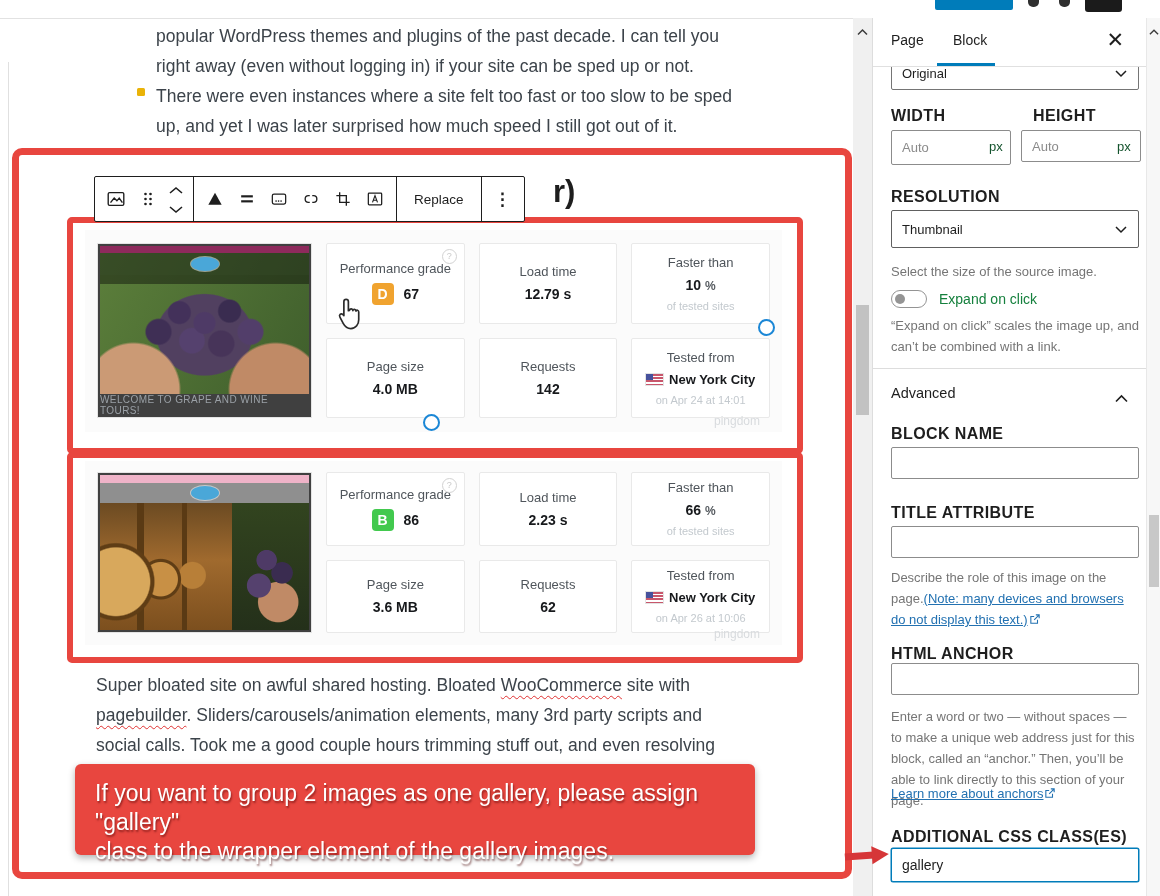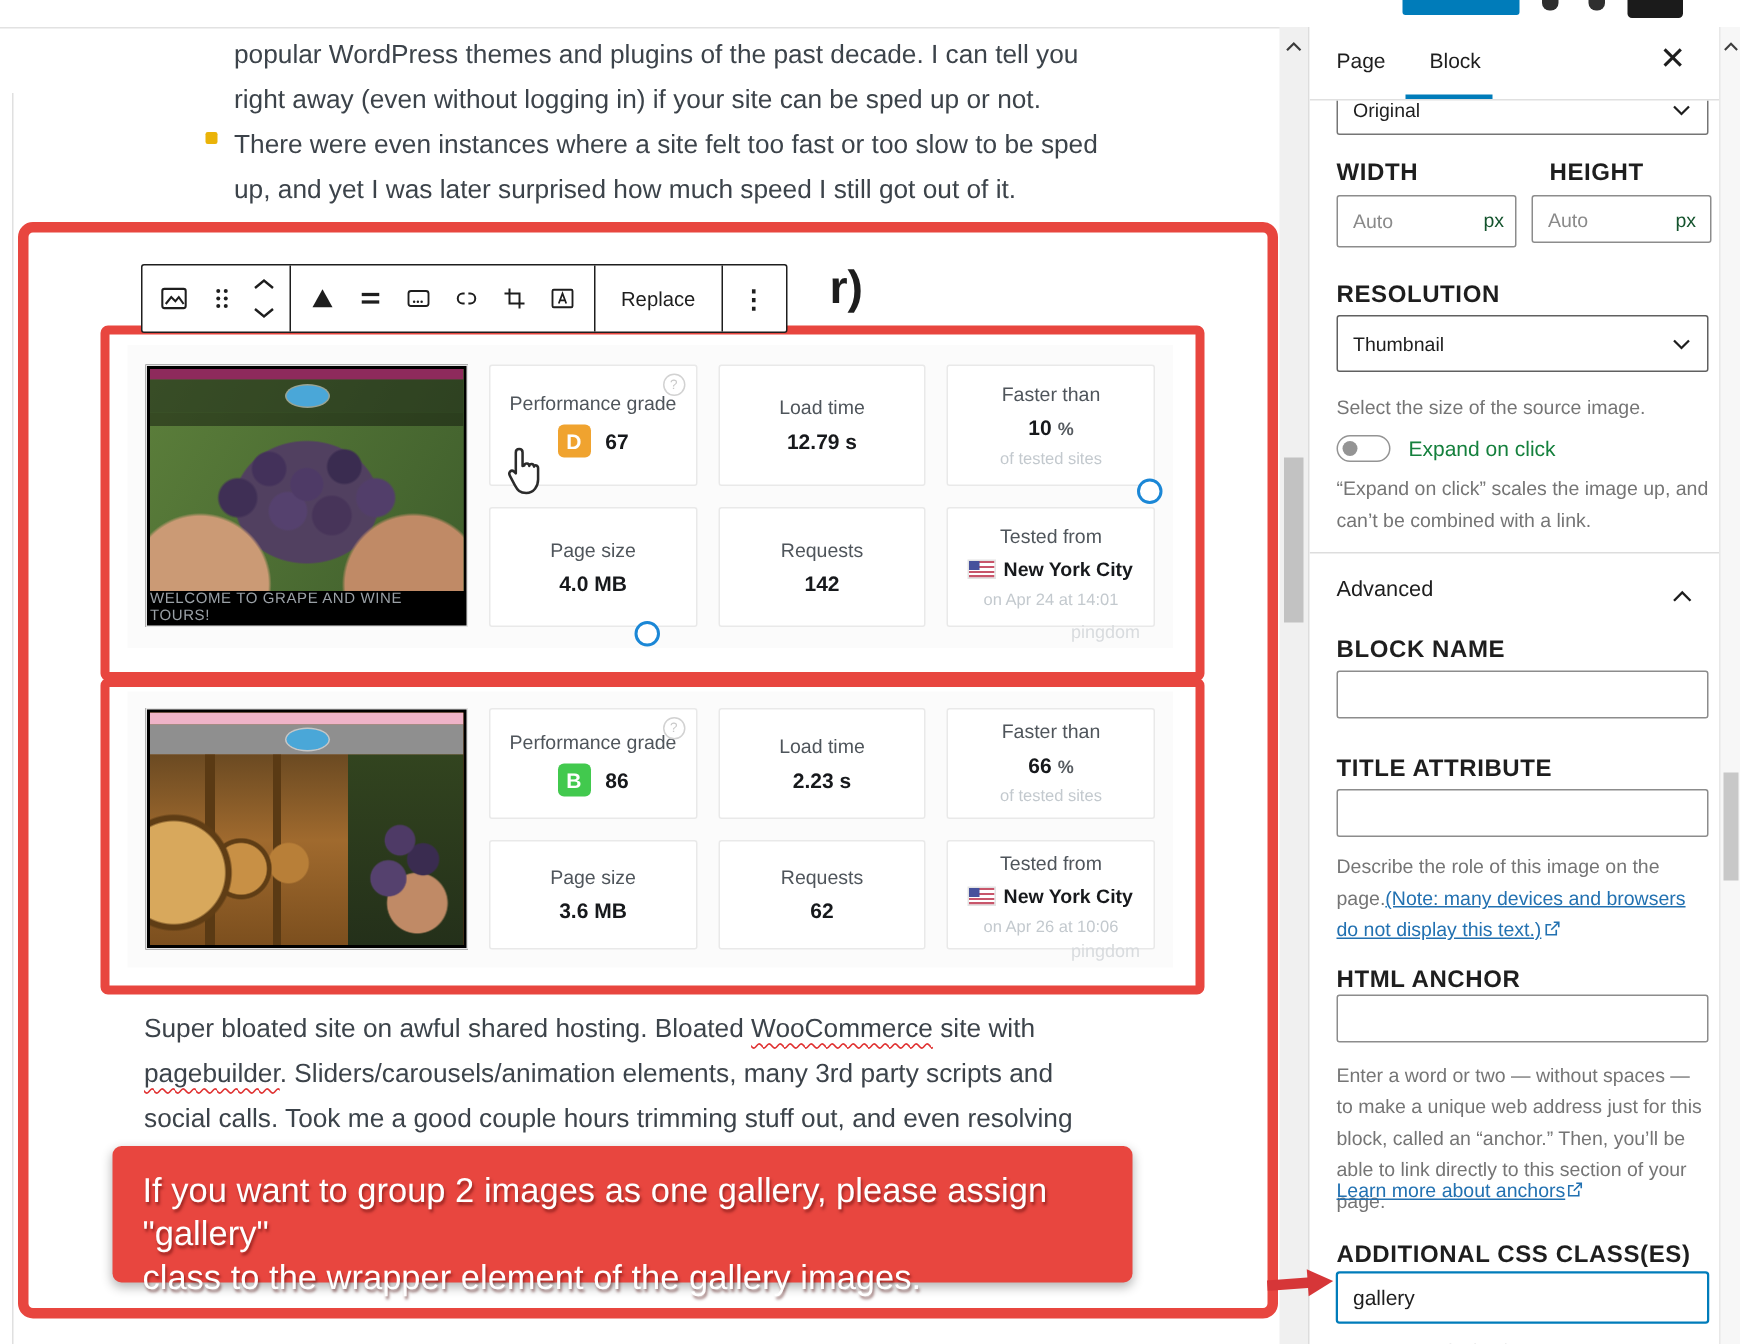--- a/index.html
+++ b/index.html
@@ -34,21 +34,21 @@
   .tb-group:last-child{border-right:none;}
   .tb-btn{width:24px;height:24px;display:flex;align-items:center;justify-content:center;}
   .tb-btn svg{display:block;}
   .updown{display:flex;flex-direction:column;gap:1px;align-items:center;}
   .replace-btn{font-size:13.5px;color:#1e1e1e;padding:0 8px;background:none;border:none;font-family:inherit;}
   .dots-v{font-size:17px;font-weight:bold;letter-spacing:0;}
 
   
   .pingdom{position:absolute;left:85px;width:697px;background:#fbfbfb;z-index:1;box-sizing:border-box;
            display:grid;grid-template-columns:215px 1fr 1fr 1fr;grid-template-rows:1fr 1fr;gap:14px;}
-  .thumb-card{grid-row:1/3;background:#000000;border:1px solid #e4e4e4;display:flex;flex-direction:column;padding:2px;}
+  .thumb-card{grid-row:1/3;background:#404040;border:1px solid #e4e4e4;display:flex;flex-direction:column;padding:2px;}
   .thumb-img{flex:1;position:relative;overflow:hidden;}
   .thumb-caption{height:21px;display:flex;align-items:center;justify-content:center;
                  font-size:10px;color:#9aa0a6;letter-spacing:.4px;}
   .metric-card{background:#fff;border:1px solid #e9e9e9;border-radius:2px;position:relative;
                display:flex;flex-direction:column;align-items:center;justify-content:center;gap:7px;}
   .m-label{font-size:13px;color:#4f555b;}
   .m-value{font-size:14px;font-weight:bold;color:#17191c;}
   .grade-row{display:flex;align-items:center;}
   .badge{width:22px;height:22px;border-radius:4px;color:#fff;font-weight:bold;font-size:14px;
          display:flex;align-items:center;justify-content:center;margin-right:10px;}

